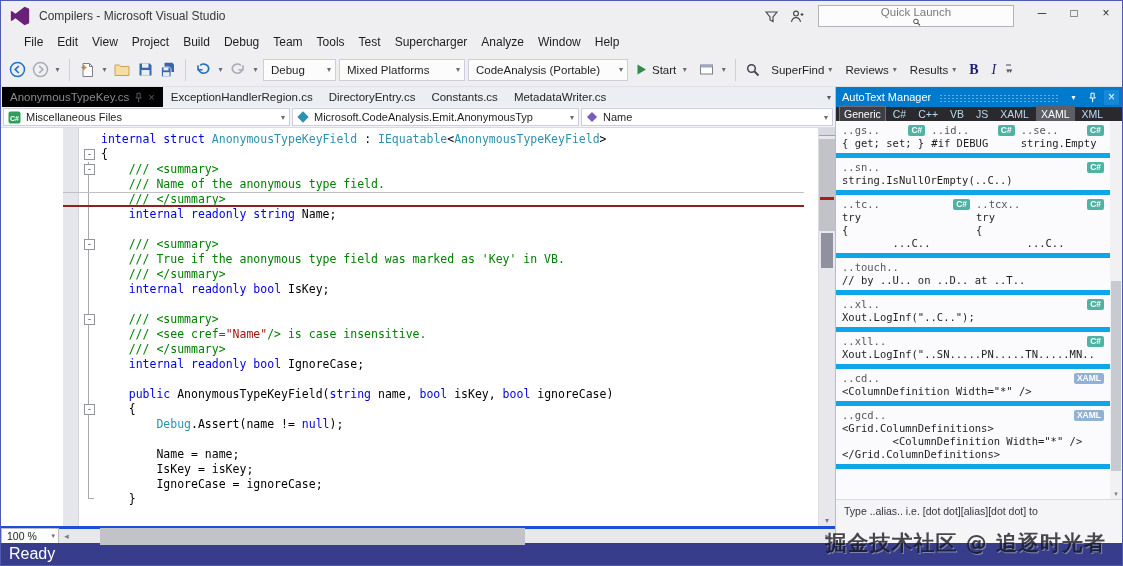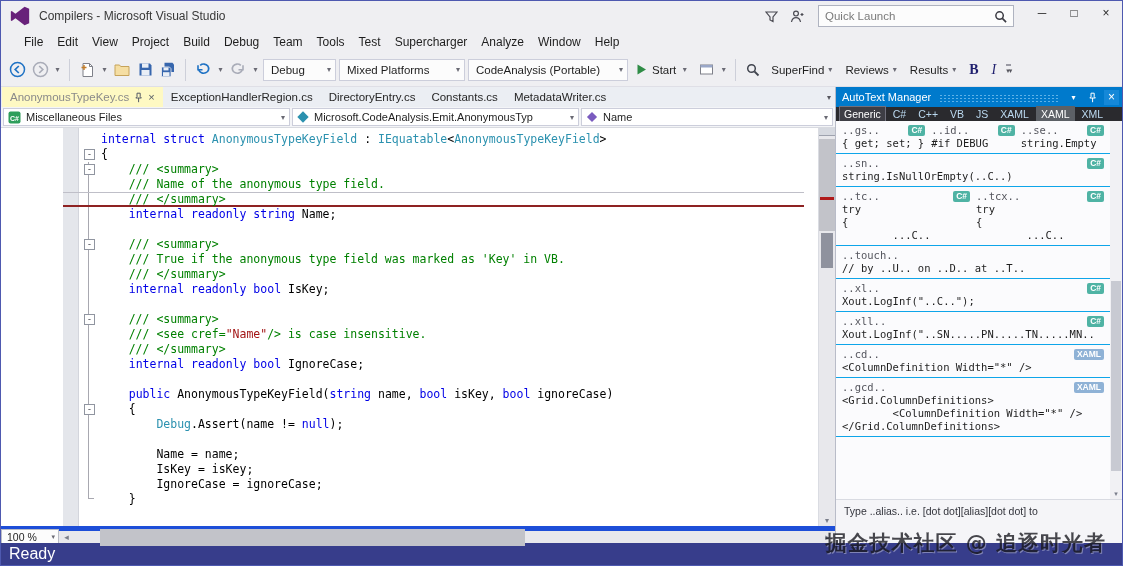--- a/index.html
+++ b/index.html
@@ -3,21 +3,21 @@
 <meta charset="utf-8">
 <style>
 *{margin:0;padding:0;box-sizing:border-box;}
 body{width:1123px;height:566px;font-family:"Liberation Sans","DejaVu Sans",sans-serif;font-size:12px;color:#1E1E1E;background:#fff;overflow:hidden;}
 .window{width:1123px;height:566px;border:1px solid #4E59B0;background:#EFEFF2;display:flex;flex-direction:column;position:relative;overflow:hidden;}
 .titlebar{height:30px;display:flex;align-items:center;padding-left:8px;flex:none;}
 .vs-logo{width:22px;height:22px;margin-right:8px;flex:none;}
 .title-text{font-size:12px;color:#383838;white-space:nowrap;}
 .title-spacer{flex:1;}
 .tb-icon{width:22px;text-align:center;flex:none;margin:0 2px;display:flex;justify-content:center;}
-.quick-launch{width:196px;height:22px;background:#FCFCFC;border:1px solid #AFB3C0;display:flex;align-items:center;padding:0 6px;margin:0 12px 0 8px;}
+.quick-launch{width:196px;height:22px;background:#FCFCFC;border:1px solid #AFB3C0;display:flex;align-items:center;padding:0 6px;margin:0 12px 0 8px;flex-direction:column;}
 .ql-text{flex:1;color:#7A7A7A;font-size:11.5px;}
 .win-btns{display:flex;align-self:flex-start;}
 .win-btn{width:32px;height:23px;display:flex;align-items:center;justify-content:center;color:#2A2A2A;font-size:12px;}
 .menubar{height:22px;display:flex;align-items:center;padding-left:16px;flex:none;}
 .menu-item{padding:2px 7px;font-size:12px;}
 .toolbar{height:34px;display:flex;align-items:center;padding:0 6px;gap:3px;flex:none;border-bottom:1px solid #DFDFE6;}
 .ticon{width:20px;height:20px;display:flex;align-items:center;justify-content:center;flex:none;}
 .tchev{font-size:8px;color:#6A6A74;width:9px;text-align:center;flex:none;}
 .vsep{width:1px;height:22px;background:#CDCFD9;margin:0 4px;flex:none;}
 .combo{height:22px;background:#FCFCFC;border:1px solid #CCCEDB;display:flex;align-items:center;font-size:11.5px;padding:0 4px 0 7px;flex:none;}
@@ -25,21 +25,21 @@
 .start-btn{display:flex;align-items:center;gap:4px;font-size:11.5px;padding:0 4px;flex:none;}
 .flat{display:flex;align-items:center;gap:4px;font-size:11.5px;padding:0 5px;flex:none;}
 .flat .chev{font-size:8px;color:#6A6A74;}
 .fmt-b{font-family:"Liberation Serif",serif;font-weight:bold;color:#1F1F6E;font-size:14px;padding:0 5px;}
 .fmt-i{font-family:"Liberation Serif",serif;font-style:italic;color:#1F1F6E;font-size:14px;padding:0 5px;}
 .toolbar-overflow{margin-left:2px;color:#56565E;font-size:7px;letter-spacing:-1px;border-top:2px solid #9A9AA4;padding-top:1px;}
 .main{flex:1;display:flex;min-height:0;}
 .editor-col{flex:1;display:flex;flex-direction:column;min-width:0;}
 .tabbar{height:20px;display:flex;align-items:flex-end;background:#EBEEF3;padding-left:1px;flex:none;position:relative;}
 .doc-tab{height:20px;display:flex;align-items:center;padding:0 8px;font-size:11.5px;color:#262626;gap:5px;white-space:nowrap;}
-.doc-tab.active{background:#fef9c3;color:#8A8A8A;}
+.doc-tab.active{background:#000000;color:#8A8A8A;}
 .tab-ico{color:#555B66;font-size:11px;display:flex;align-items:center;}
 .tab-overflow{position:absolute;right:4px;top:6px;font-size:8px;color:#56565E;}
 .navbar{height:21px;background:#F3F4F7;display:flex;align-items:center;gap:2px;padding:1px 2px;flex:none;border-bottom:1px solid #D8DAE0;}
 .nav-combo{height:18px;background:#FFF;border:1px solid #CCCEDB;display:flex;align-items:center;font-size:11px;padding:0 4px;gap:5px;overflow:hidden;white-space:nowrap;}
 .nav-combo .chev{margin-left:auto;font-size:8px;color:#6A6A74;flex:none;}
 .nc-project{width:287px;}
 .nc-type{width:287px;}
 .nc-member{flex:1;}
 .editor{position:relative;flex:1;background:#FFF;overflow:hidden;}
 .track-margin{position:absolute;left:62px;top:0;bottom:0;width:16px;background:#E4E6EB;border-right:1px solid #D3D5DC;}
@@ -55,38 +55,38 @@
 .tok-ty{color:#2B91AF;}
 .tok-cm{color:#008000;}
 .tok-st{color:#A31515;}
 .tok-pl{color:#000;}
 .vscroll{position:absolute;right:0;top:0;bottom:0;width:17px;background:#E8E8EC;border-left:1px solid #DADCE2;z-index:4;}
 .split-handle{position:absolute;top:0;left:0;right:0;height:8px;background:#D6D9E0;border-bottom:1px solid #9EA2AE;}
 .vthumb{position:absolute;left:0;right:0;top:11px;height:92px;background:#C2C3C9;}
 .vmark-dark{position:absolute;left:2px;right:2px;top:105px;height:35px;background:#8F929E;}
 .vmark-red{position:absolute;left:1px;right:1px;top:69px;height:3px;background:#B01A1A;}
 .vdown{position:absolute;bottom:1px;left:0;right:0;text-align:center;color:#7A7E8A;font-size:8px;}
-.editor-bottom{height:17px;display:flex;align-items:center;background:#E8E8EC;flex:none;border-top:5px solid #1d4ed8;}
+.editor-bottom{height:17px;display:flex;align-items:center;background:#E8E8EC;flex:none;border-top:3px solid #1d4ed8;}
 .zoom-combo{width:58px;height:17px;background:#FCFCFC;border:1px solid #B9BCC6;display:flex;align-items:center;font-size:10.5px;padding:0 3px 0 5px;flex:none;}
 .zoom-combo .chev{margin-left:auto;font-size:7px;color:#6A6A74;}
 .harrow{width:15px;text-align:center;color:#7A7E8A;font-size:9px;flex:none;}
 .htrack{flex:1;height:17px;position:relative;}
 .hthumb{position:absolute;left:26px;top:0;bottom:0;width:425px;background:#C2C3C9;}
 .panel{width:287px;flex:none;display:flex;flex-direction:column;border-left:1px solid #B9BCC8;background:#F5F5F8;min-height:0;}
 .panel-header{height:20px;background:#007ACC;display:flex;align-items:center;padding:0 3px 0 6px;gap:4px;flex:none;}
 .panel-title{color:#FFF;font-size:11px;white-space:nowrap;}
 .grip{flex:1;height:9px;margin:0 4px;background-image:radial-gradient(#5FB2E8 1px,transparent 1.1px);background-size:4px 3px;background-position:0 1px;}
 .ph-icon{color:#FFF;width:15px;height:15px;display:flex;align-items:center;justify-content:center;font-size:8px;flex:none;}
 .ph-close{font-size:12px;background:#1588D8;}
 .panel-tabs{height:14px;background:#2A2A2E;display:flex;align-items:center;gap:2px;padding:0 3px;flex:none;}
 .ptab{font-size:10.5px;color:#BBD9F0;padding:1px 5px;line-height:15px;}
 .ptab.active{background:#3E3E45;border:1px solid #70707C;color:#FFF;padding:0 4px;}
 .ptab.hl{background:#5C6066;color:#FFF;}
 .panel-body{flex:1;position:relative;overflow:hidden;background:#FBFBFD;padding-right:12px;}
-.snip-row{display:flex;border-bottom:1px solid #0ea5e9;padding:2px 0 3px 6px;}
+.snip-row{display:flex;border-bottom:5px solid #0ea5e9;padding:2px 0 3px 6px;}
 .snip-cell{flex:1;min-width:0;padding-right:6px;}
 .snip-head{display:flex;align-items:center;height:14px;}
 .snip-alias{font-family:"DejaVu Sans Mono","Liberation Mono",monospace;font-size:10.5px;color:#55565E;}
 .snip-badge{margin-left:auto;font-size:8.5px;font-weight:bold;color:#FFF;padding:1px 3px;border-radius:2px;line-height:9px;flex:none;}
 .snip-badge.cs{background:#4FB3A4;}
 .snip-badge.xaml{background:#8FB2D6;}
 .snip-code{font-family:"DejaVu Sans Mono","Liberation Mono",monospace;font-size:10.5px;color:#1E1E1E;line-height:13px;white-space:pre;overflow:hidden;}
 .panel-scroll{position:absolute;right:0;top:0;bottom:0;width:12px;background:#F1F1F4;}
 .pthumb{position:absolute;left:1px;right:1px;top:160px;height:190px;background:#C8CAD2;}
 .pdown{position:absolute;bottom:1px;left:0;right:0;text-align:center;font-size:7px;color:#7A7E8A;}

